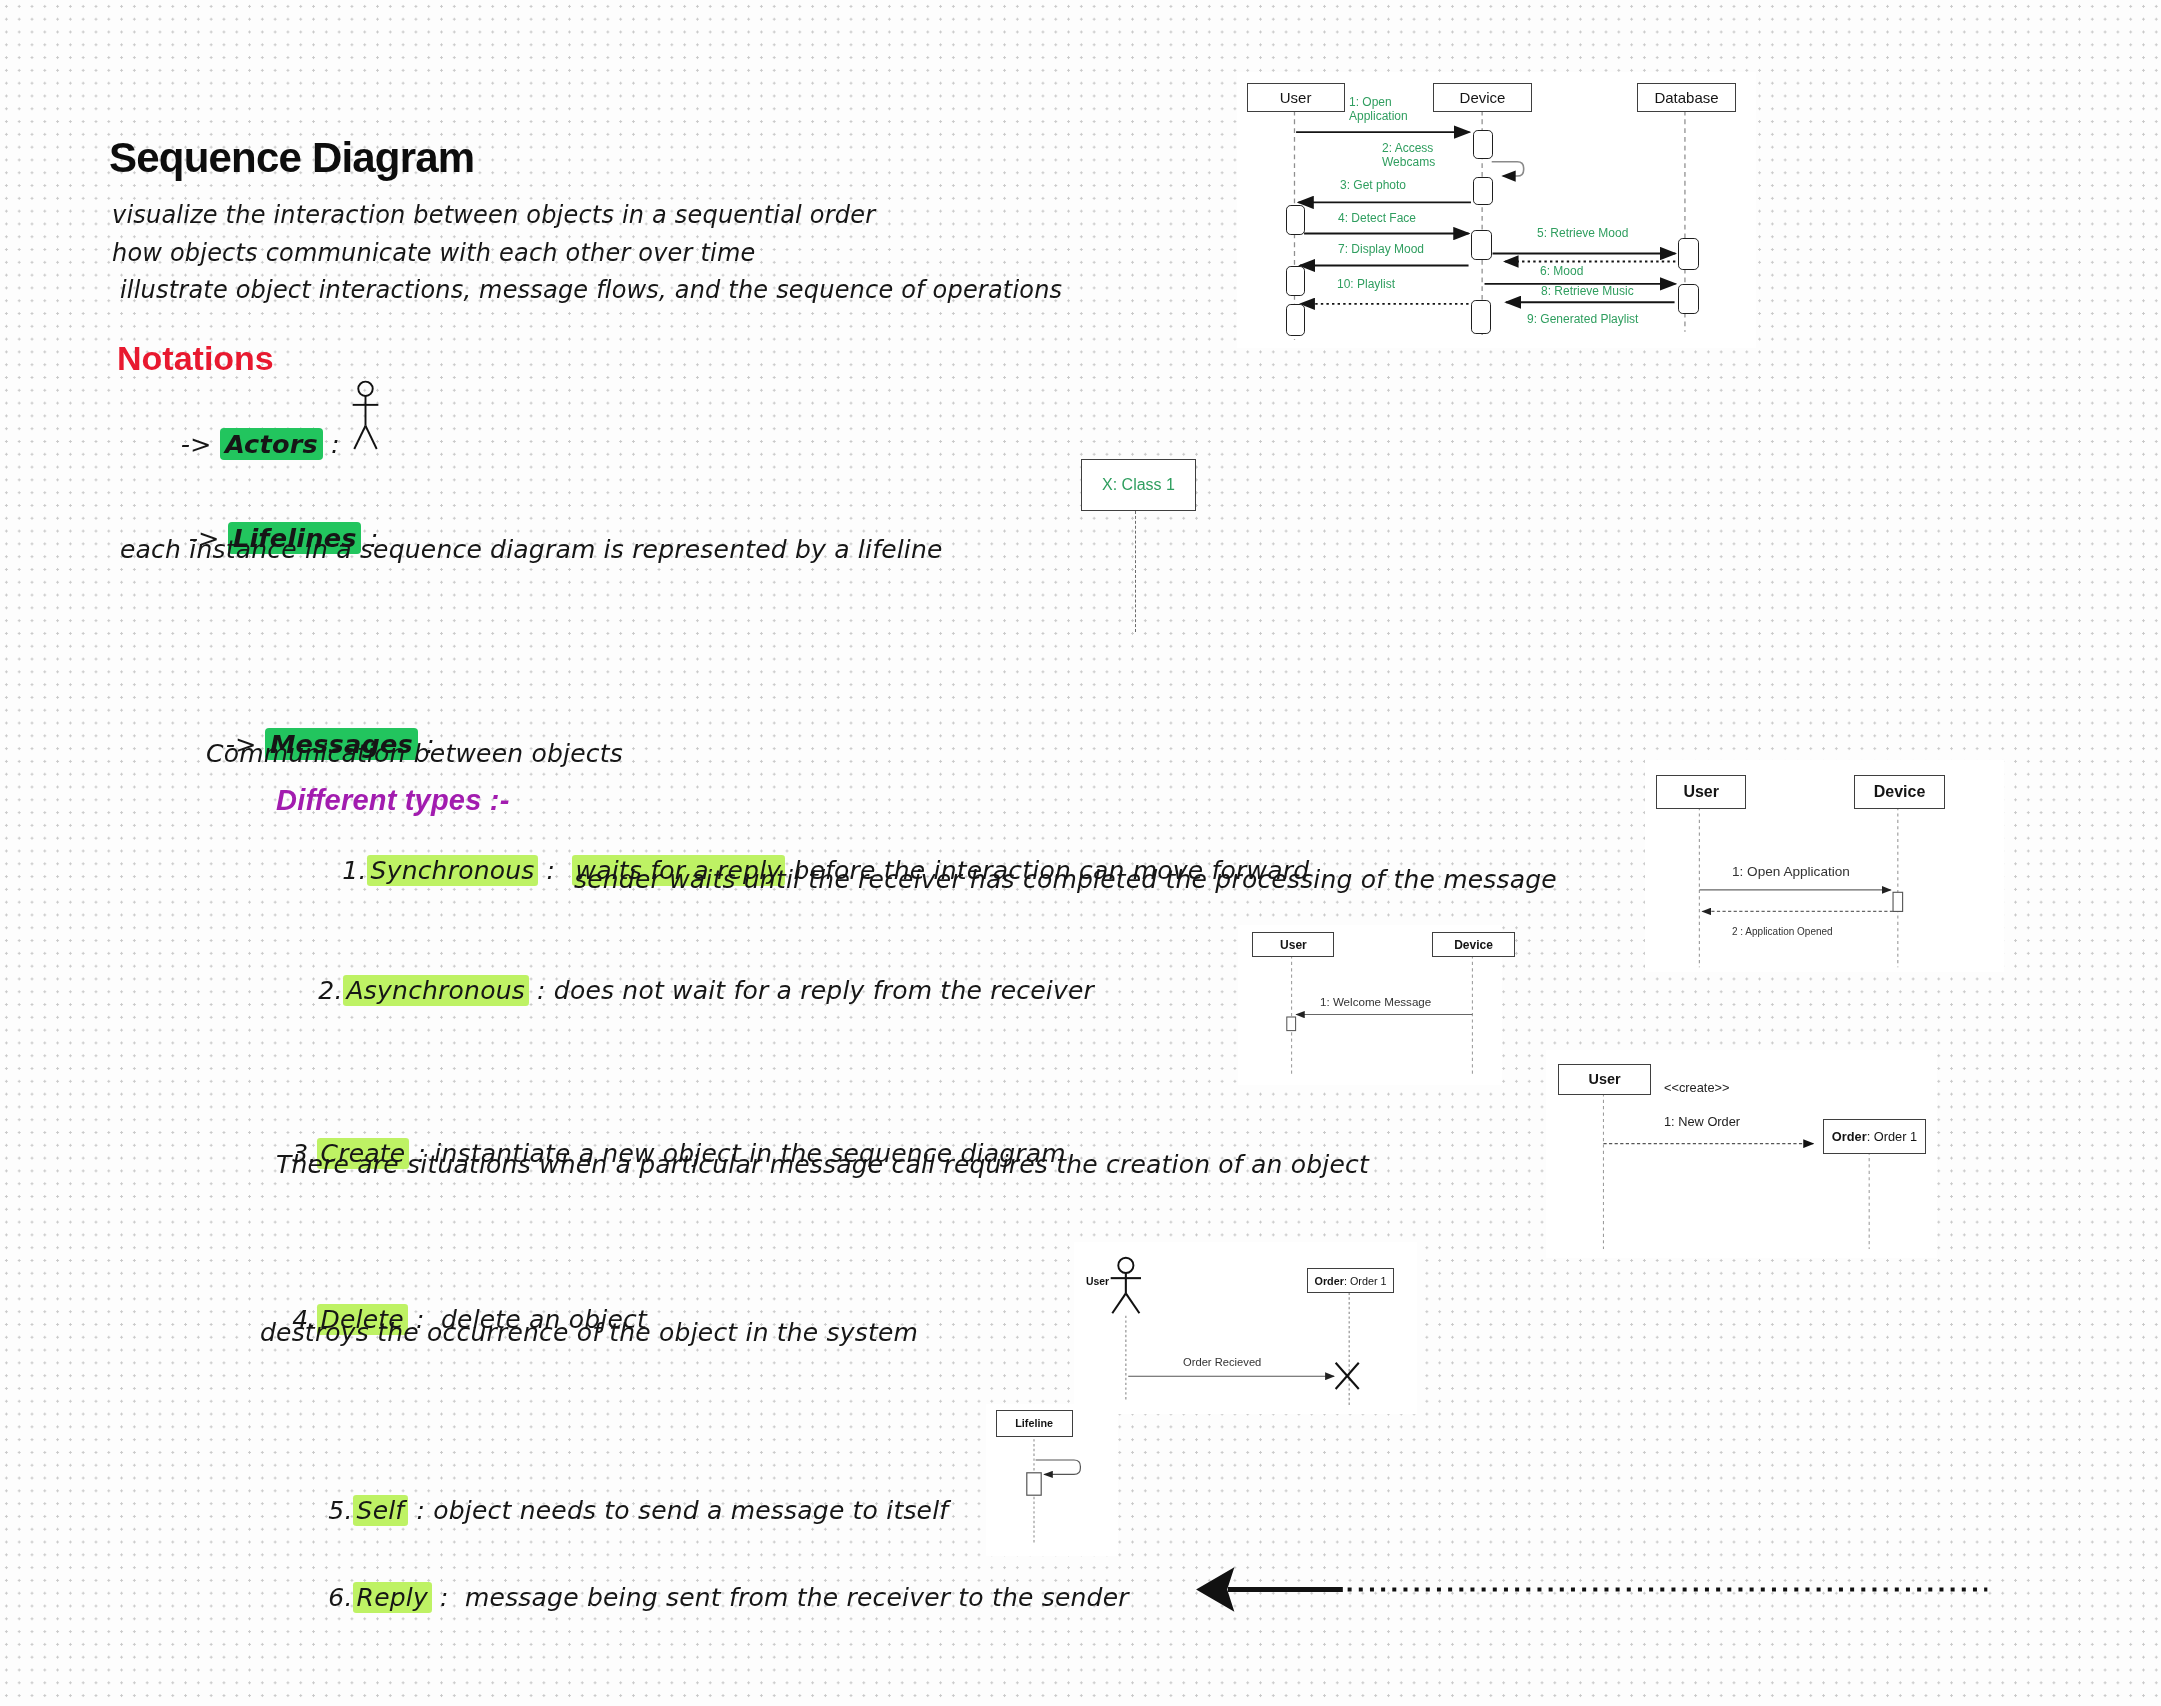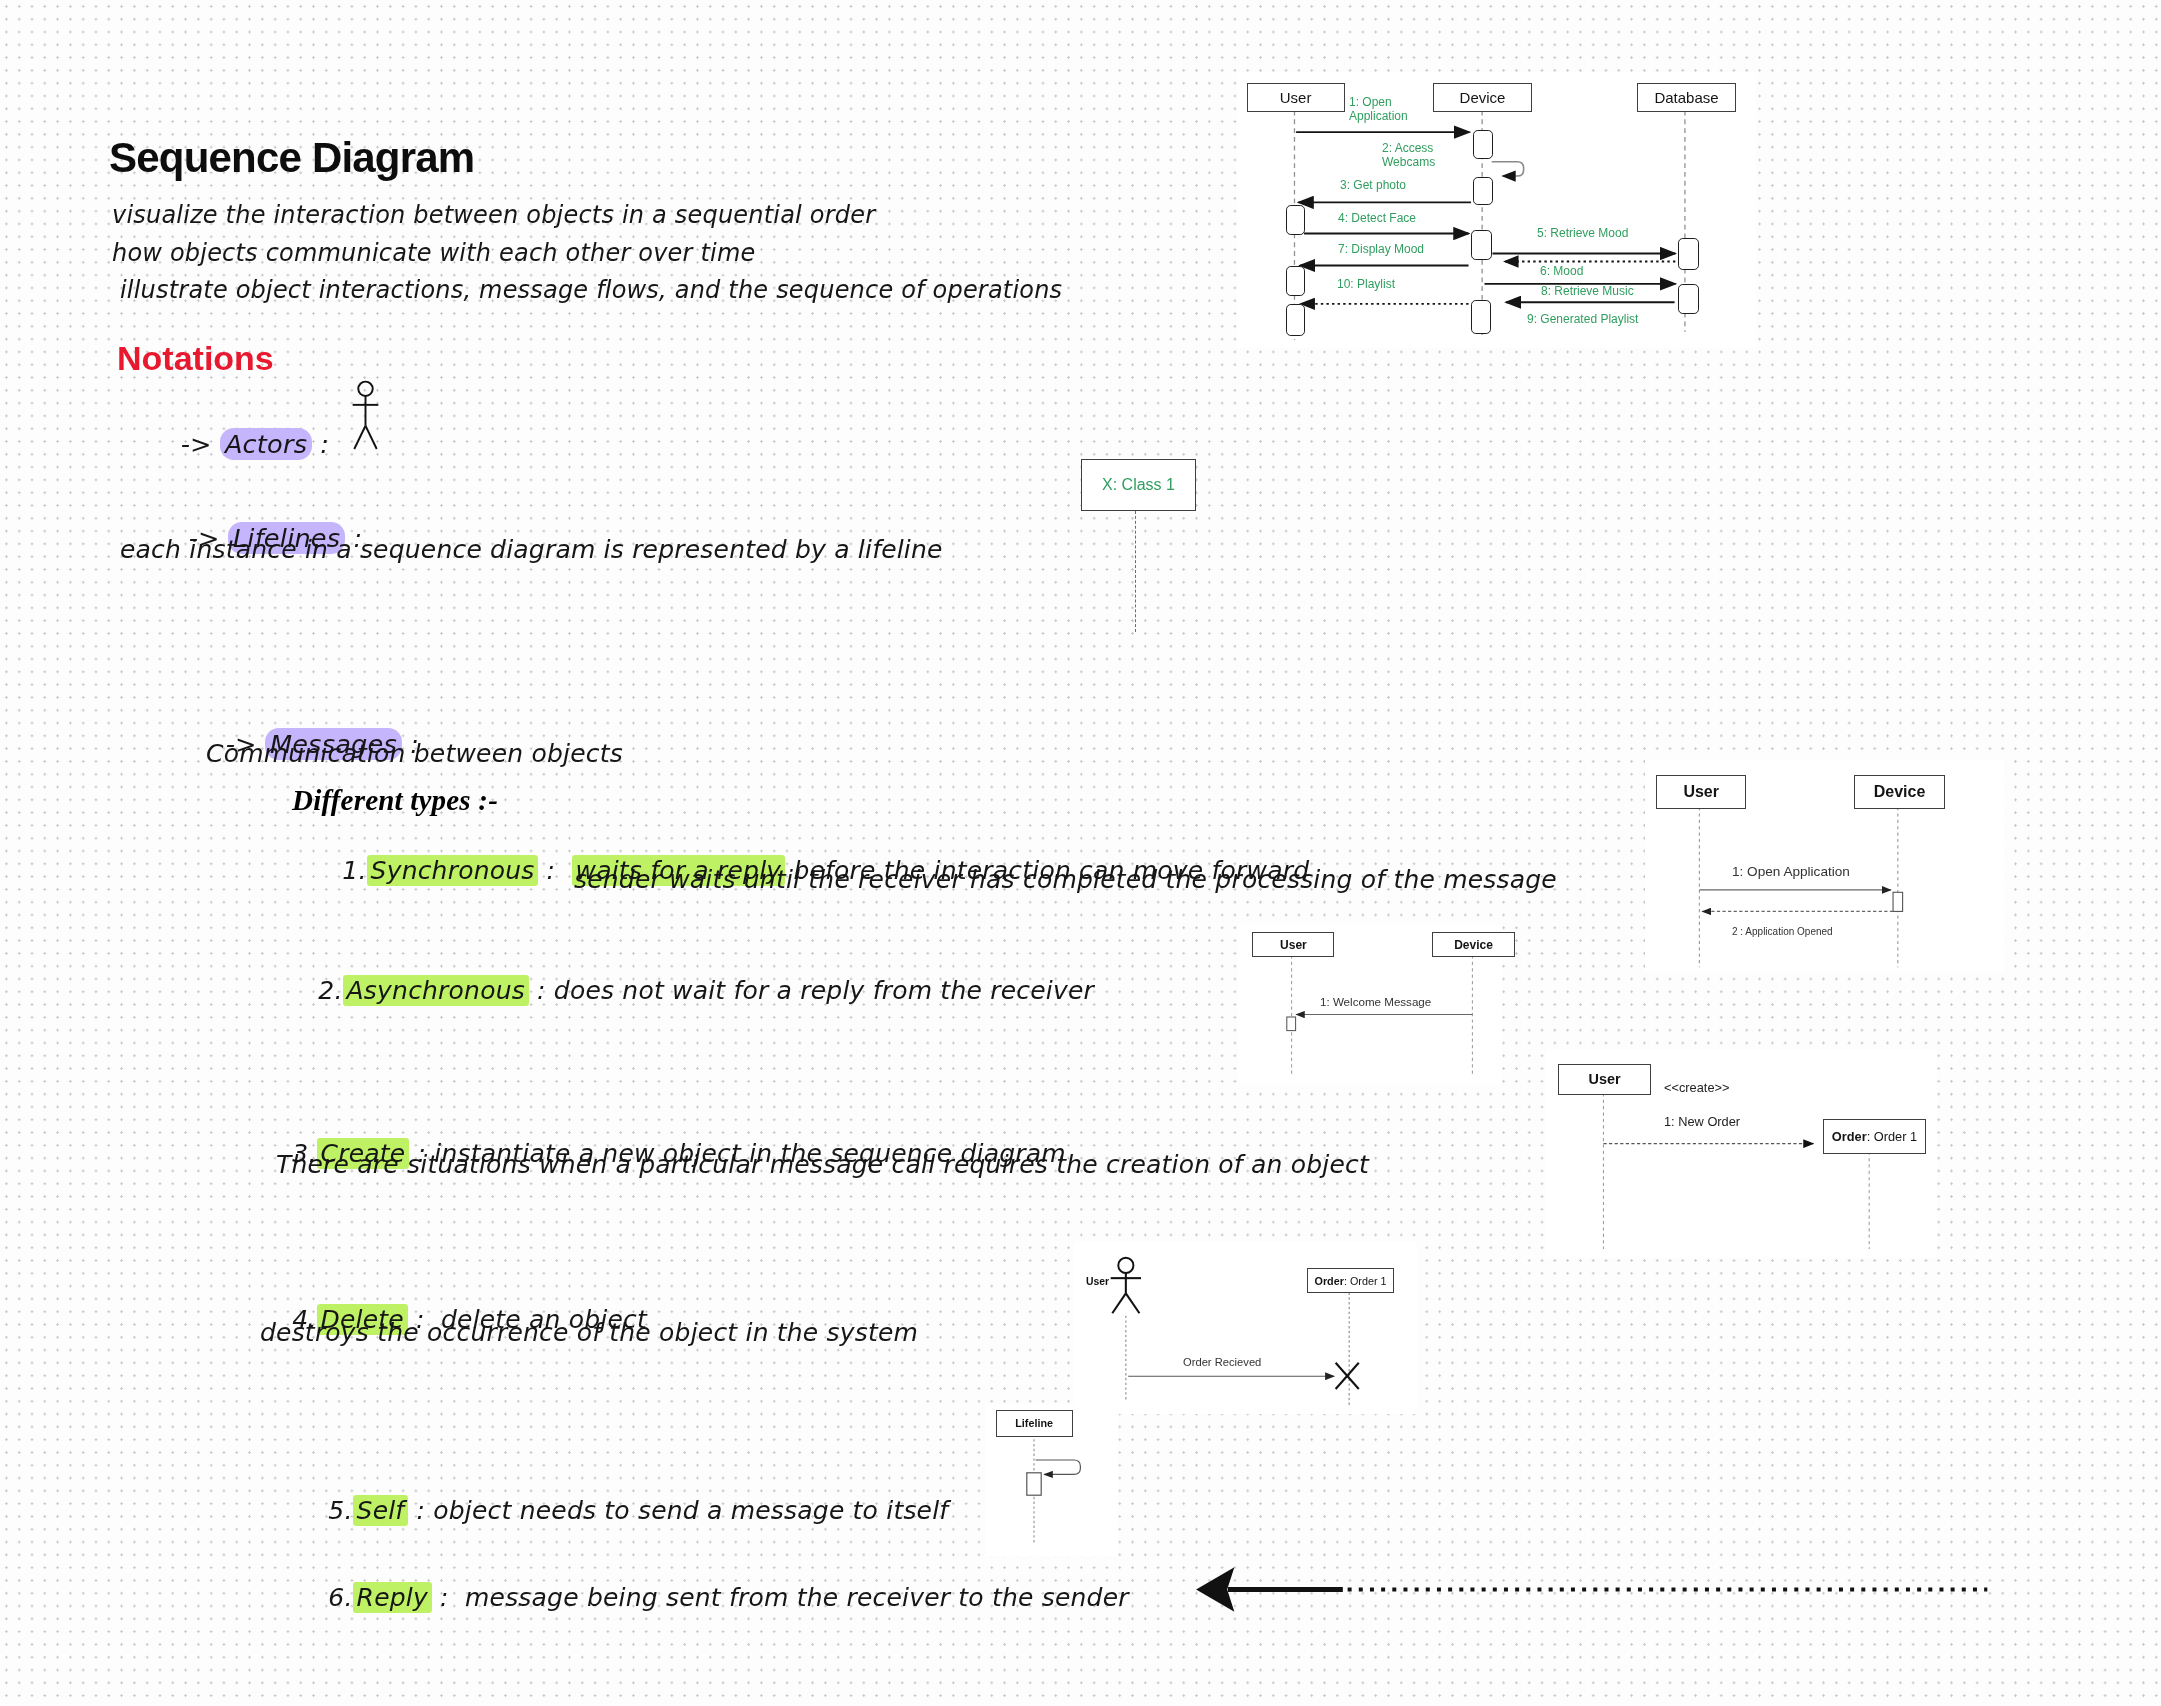--- a/index.html
+++ b/index.html
@@ -18,24 +18,24 @@
   }
   .title{
     font-family:"Liberation Sans",sans-serif;font-weight:800;font-size:42px;
     letter-spacing:-0.8px;color:#0d0d0d;white-space:nowrap;
   }
   .red-h{
     font-family:"Liberation Sans",sans-serif;font-weight:800;font-size:34px;
     color:#e8192f;white-space:nowrap;
   }
   .green-h{
-    font-family:Liberation Serif, serif;font-style:italic;font-weight:bold;
-    font-size:29px;color:#000000;white-space:nowrap;letter-spacing:0.2px;margin-left:16px;
-  }
-  .hl-y{background:#c4b5fd;padding:0.8px 4.8px;border-radius:14px;}
+    font-family:Liberation Sans, sans-serif;font-style:italic;font-weight:bold;
+    font-size:29px;color:#a21caf;white-space:nowrap;letter-spacing:0.2px;
+  }
+  .hl-y{background:#22c55e;padding:0.8px 4.8px;border-radius:4px;font-weight:bold;}
   .hl-g{background:#bef264;padding:0.8px 4px;border-radius:3.2px;}
   
   .dgpanel{position:absolute;background:#ffffff;}
   .dgbox{
     position:absolute;background:#fff;border:1.3px solid #3f3f3f;
     display:flex;align-items:center;justify-content:center;
     font-family:"Liberation Sans",sans-serif;color:#141414;
   }
   .act{
     position:absolute;background:#fff;border:1.3px solid #1f1f1f;border-radius:4.8px;

